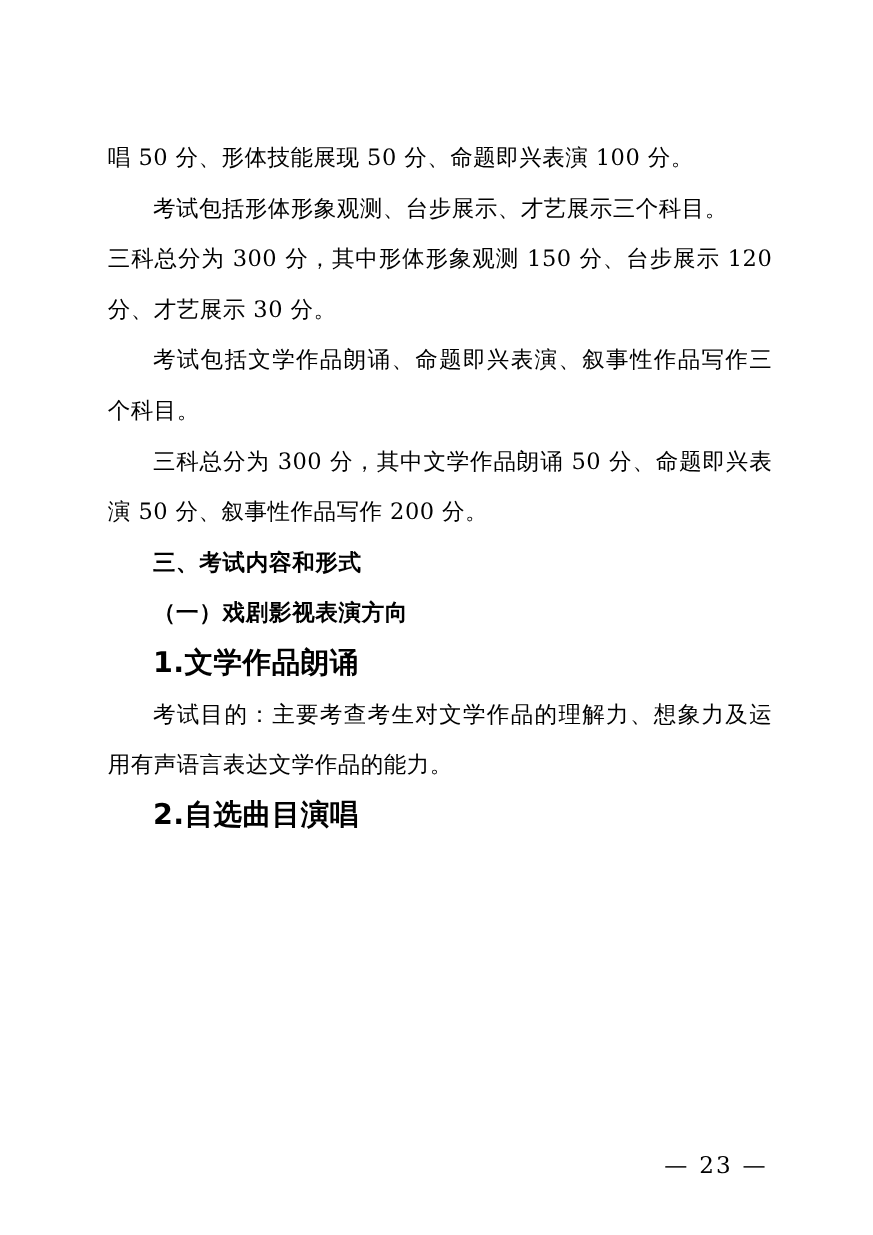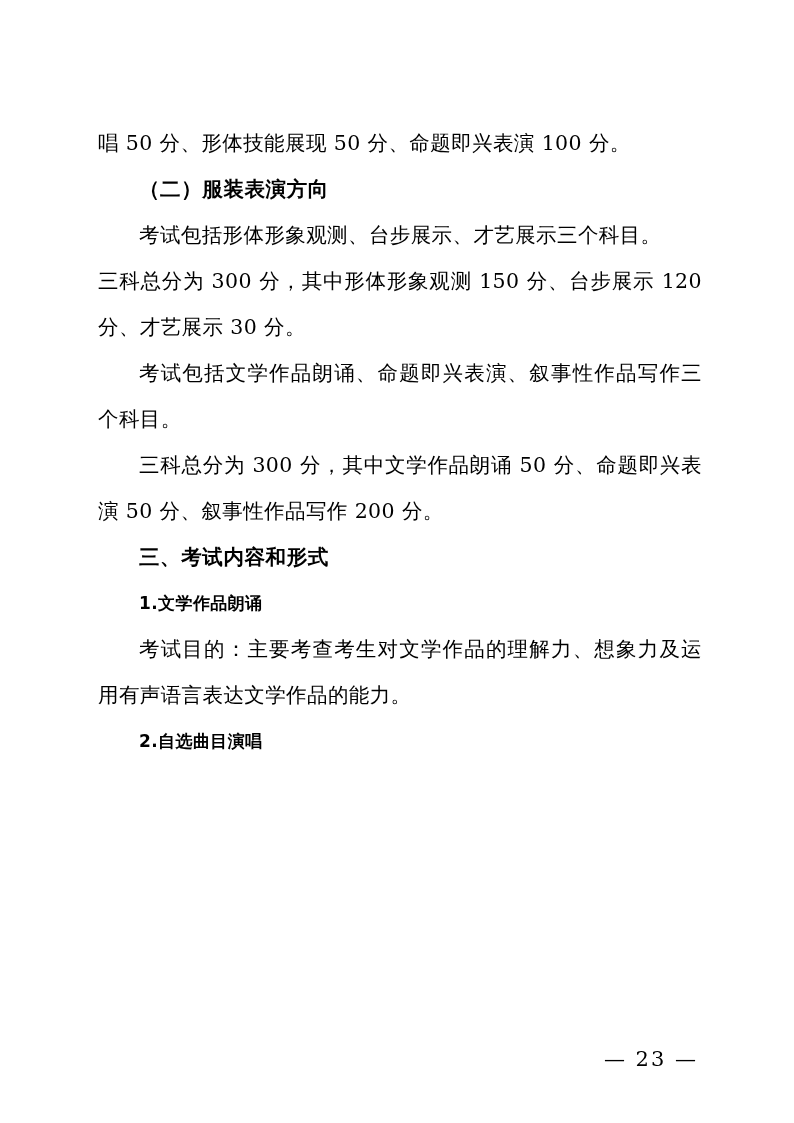--- a/index.html
+++ b/index.html
@@ -39,52 +39,52 @@
     margin: 0;
     font-weight: bold;
     text-indent: 41px;
     letter-spacing: 0.6px;
   }
   .subheading {
     margin: 0;
     font-weight: bold;
     text-indent: 41px;
     font-family: "DejaVu Sans", sans-serif;
-    font-size: 17px;
+    font-size: 26px;
   }
   .footer {
     position: absolute;
     right: 96px;
     bottom: 52px;
     font-size: 21px;
     letter-spacing: 2px;
     font-family: "DejaVu Serif", serif;
   }
 </style>
 </head>
 <body>
 
 <div class="page">
   <div class="content">
 
     <p class="para">唱 50 分、形体技能展现 50 分、命题即兴表演 100 分。</p>
 
-    <p class="heading">（二）服装表演方向</p>
 
     <p class="para indent2">考试包括形体形象观测、台步展示、才艺展示三个科目。</p>
 
     <p class="para">三科总分为 300 分，其中形体形象观测 150 分、台步展示 120 分、才艺展示 30 分。</p>
 
 
     <p class="para indent2">考试包括文学作品朗诵、命题即兴表演、叙事性作品写作三个科目。</p>
 
     <p class="para indent2">三科总分为 300 分，其中文学作品朗诵 50 分、命题即兴表演 50 分、叙事性作品写作 200 分。</p>
 
     <p class="heading">三、考试内容和形式</p>
 
+    <p class="heading">（一）戏剧影视表演方向</p>
 
     <p class="subheading">1.文学作品朗诵</p>
 
     <p class="para indent2">考试目的：主要考查考生对文学作品的理解力、想象力及运用有声语言表达文学作品的能力。</p>
 
 
     <p class="subheading">2.自选曲目演唱</p>
 
 
   </div>

